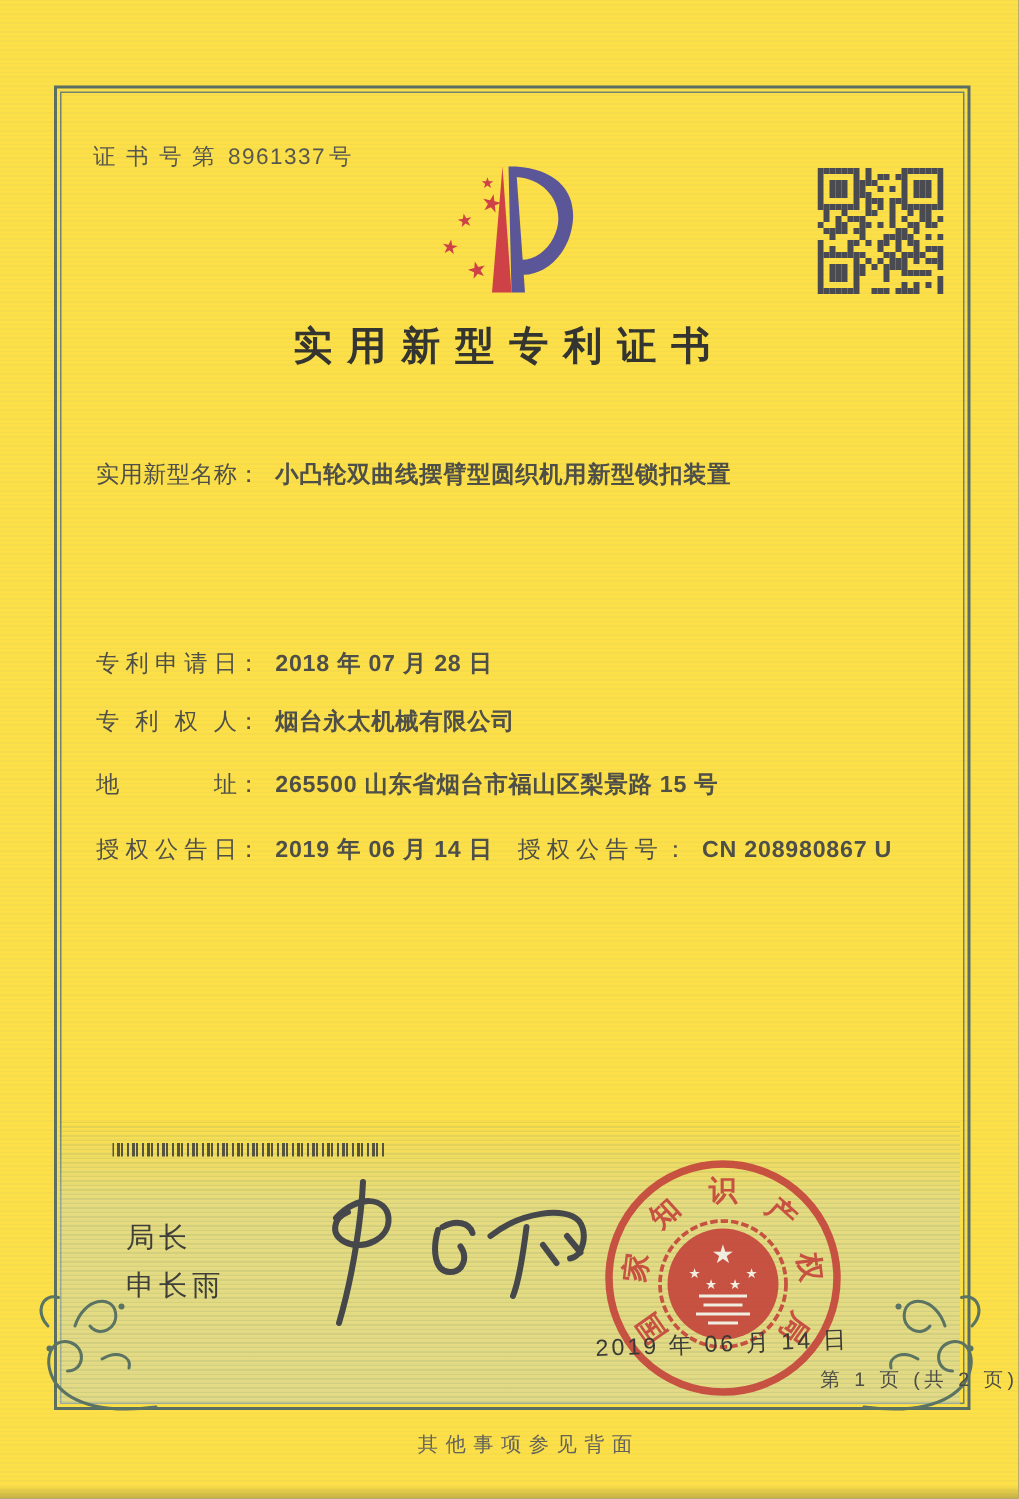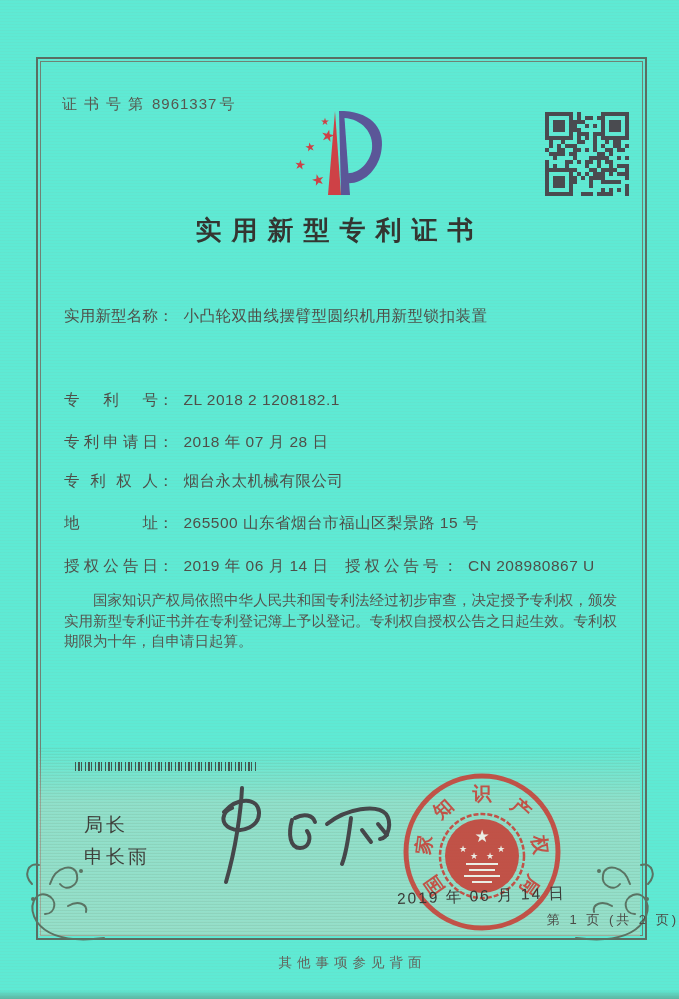--- a/index.html
+++ b/index.html
@@ -1,18 +1,18 @@
 <!DOCTYPE html>
 <html><head>
 <meta charset="utf-8">
 <style>
   html,body{margin:0;padding:0;background:#888;}
   .page{
     position:relative;width:679px;height:999px;margin:0 auto;
-    background:#5eead4;overflow:hidden;
+    background:#fde047;overflow:hidden;
     font-family:"Liberation Sans","DejaVu Sans",sans-serif;color:#4c4c47;
   }
   .page::before{ 
     content:"";position:absolute;inset:0;pointer-events:none;
     background:repeating-linear-gradient(180deg, rgba(150,160,140,0.07) 0 1px, rgba(0,0,0,0) 1px 3px);
   }
   .page::after{ 
     content:"";position:absolute;left:0;right:0;bottom:0;height:9px;
     background:linear-gradient(to bottom, rgba(0,0,0,0), rgba(90,85,70,0.35));
   }
@@ -39,21 +39,21 @@
     position:absolute;left:0;top:213px;width:100%;text-align:center;
     font-family:"Liberation Serif","DejaVu Serif",serif;
     font-size:26px;font-weight:700;letter-spacing:10px;color:#343531;
   }
   .row{position:absolute;left:64px;font-size:15.5px;color:#4f4f49;white-space:nowrap;}
   .row .lab{
     display:inline-block;width:94px;text-align:justify;text-align-last:justify;
     vertical-align:bottom;
   }
   .row .colon{margin-right:10px;}
-  .row .val{letter-spacing:0.5px;}
+  .row .val{letter-spacing:0.5px;font-weight:bold;}
   .paras{
     position:absolute;left:64px;top:590px;width:553px;
     font-size:14.5px;line-height:20.5px;color:#56554f;text-align:justify;
   }
   .paras p{margin:0;text-indent:2em;}
   .barcode{
     position:absolute;left:75px;top:762px;width:182px;height:9px;opacity:.85;
     background:repeating-linear-gradient(90deg,#3d3d38 0 1px,rgba(0,0,0,0) 1px 3px,#3d3d38 3px 5px,rgba(0,0,0,0) 5px 6px,#3d3d38 6px 7px,rgba(0,0,0,0) 7px 10px);
   }
   .signer{position:absolute;left:84px;font-size:19px;letter-spacing:3px;color:#3f3f3a;}
@@ -358,41 +358,37 @@
       <rect x="60" y="80" width="4" height="4" fill="#4a4b50"></rect>
       <rect x="64" y="80" width="4" height="4" fill="#4a4b50"></rect>
       <rect x="80" y="80" width="4" height="4" fill="#4a4b50"></rect>
     </svg>
 
   <div class="title">实用新型专利证书</div>
 
   <div class="row" style="top:306px">
     <span class="lab">实用新型名称</span><span class="colon">：</span><span class="val">小凸轮双曲线摆臂型圆织机用新型锁扣装置</span>
   </div>
-  <div class="row" style="top:390px">
-    <span class="lab">专利号</span><span class="colon">：</span><span class="val">ZL 2018 2 1208182.1</span>
-  </div>
   <div class="row" style="top:432px">
     <span class="lab">专利申请日</span><span class="colon">：</span><span class="val">2018 年 07 月 28 日</span>
   </div>
   <div class="row" style="top:471px">
     <span class="lab">专利权人</span><span class="colon">：</span><span class="val">烟台永太机械有限公司</span>
   </div>
   <div class="row" style="top:513px">
     <span class="lab">地址</span><span class="colon">：</span><span class="val">265500 山东省烟台市福山区梨景路 15 号</span>
   </div>
   <div class="row" style="top:556px">
     <span class="lab">授权公告日</span><span class="colon">：</span><span class="val">2019 年 06 月 14 日</span>
   </div>
   <div class="row" style="top:556px;left:345px">
     <span style="letter-spacing:4px">授权公告号</span><span class="colon">：</span><span class="val">CN 208980867 U</span>
   </div>
 
   <div class="paras">
-    <p>国家知识产权局依照中华人民共和国专利法经过初步审查，决定授予专利权，颁发实用新型专利证书并在专利登记簿上予以登记。专利权自授权公告之日起生效。专利权期限为十年，自申请日起算。</p>
   </div>
 
   <div class="barcode"></div>
 
   <div class="signer" style="top:812px">局长</div>
   <div class="signer" style="top:844px">申长雨</div>
 
   <svg class="signature" width="232" height="106" viewBox="0 0 232 106">
     <g fill="none" stroke="#45474a" stroke-width="4" stroke-linecap="round" stroke-linejoin="round">
       <path d="M62,30 C76,14 96,16 97,30 C98,44 80,52 68,46 C58,41 60,30 70,26"></path>

